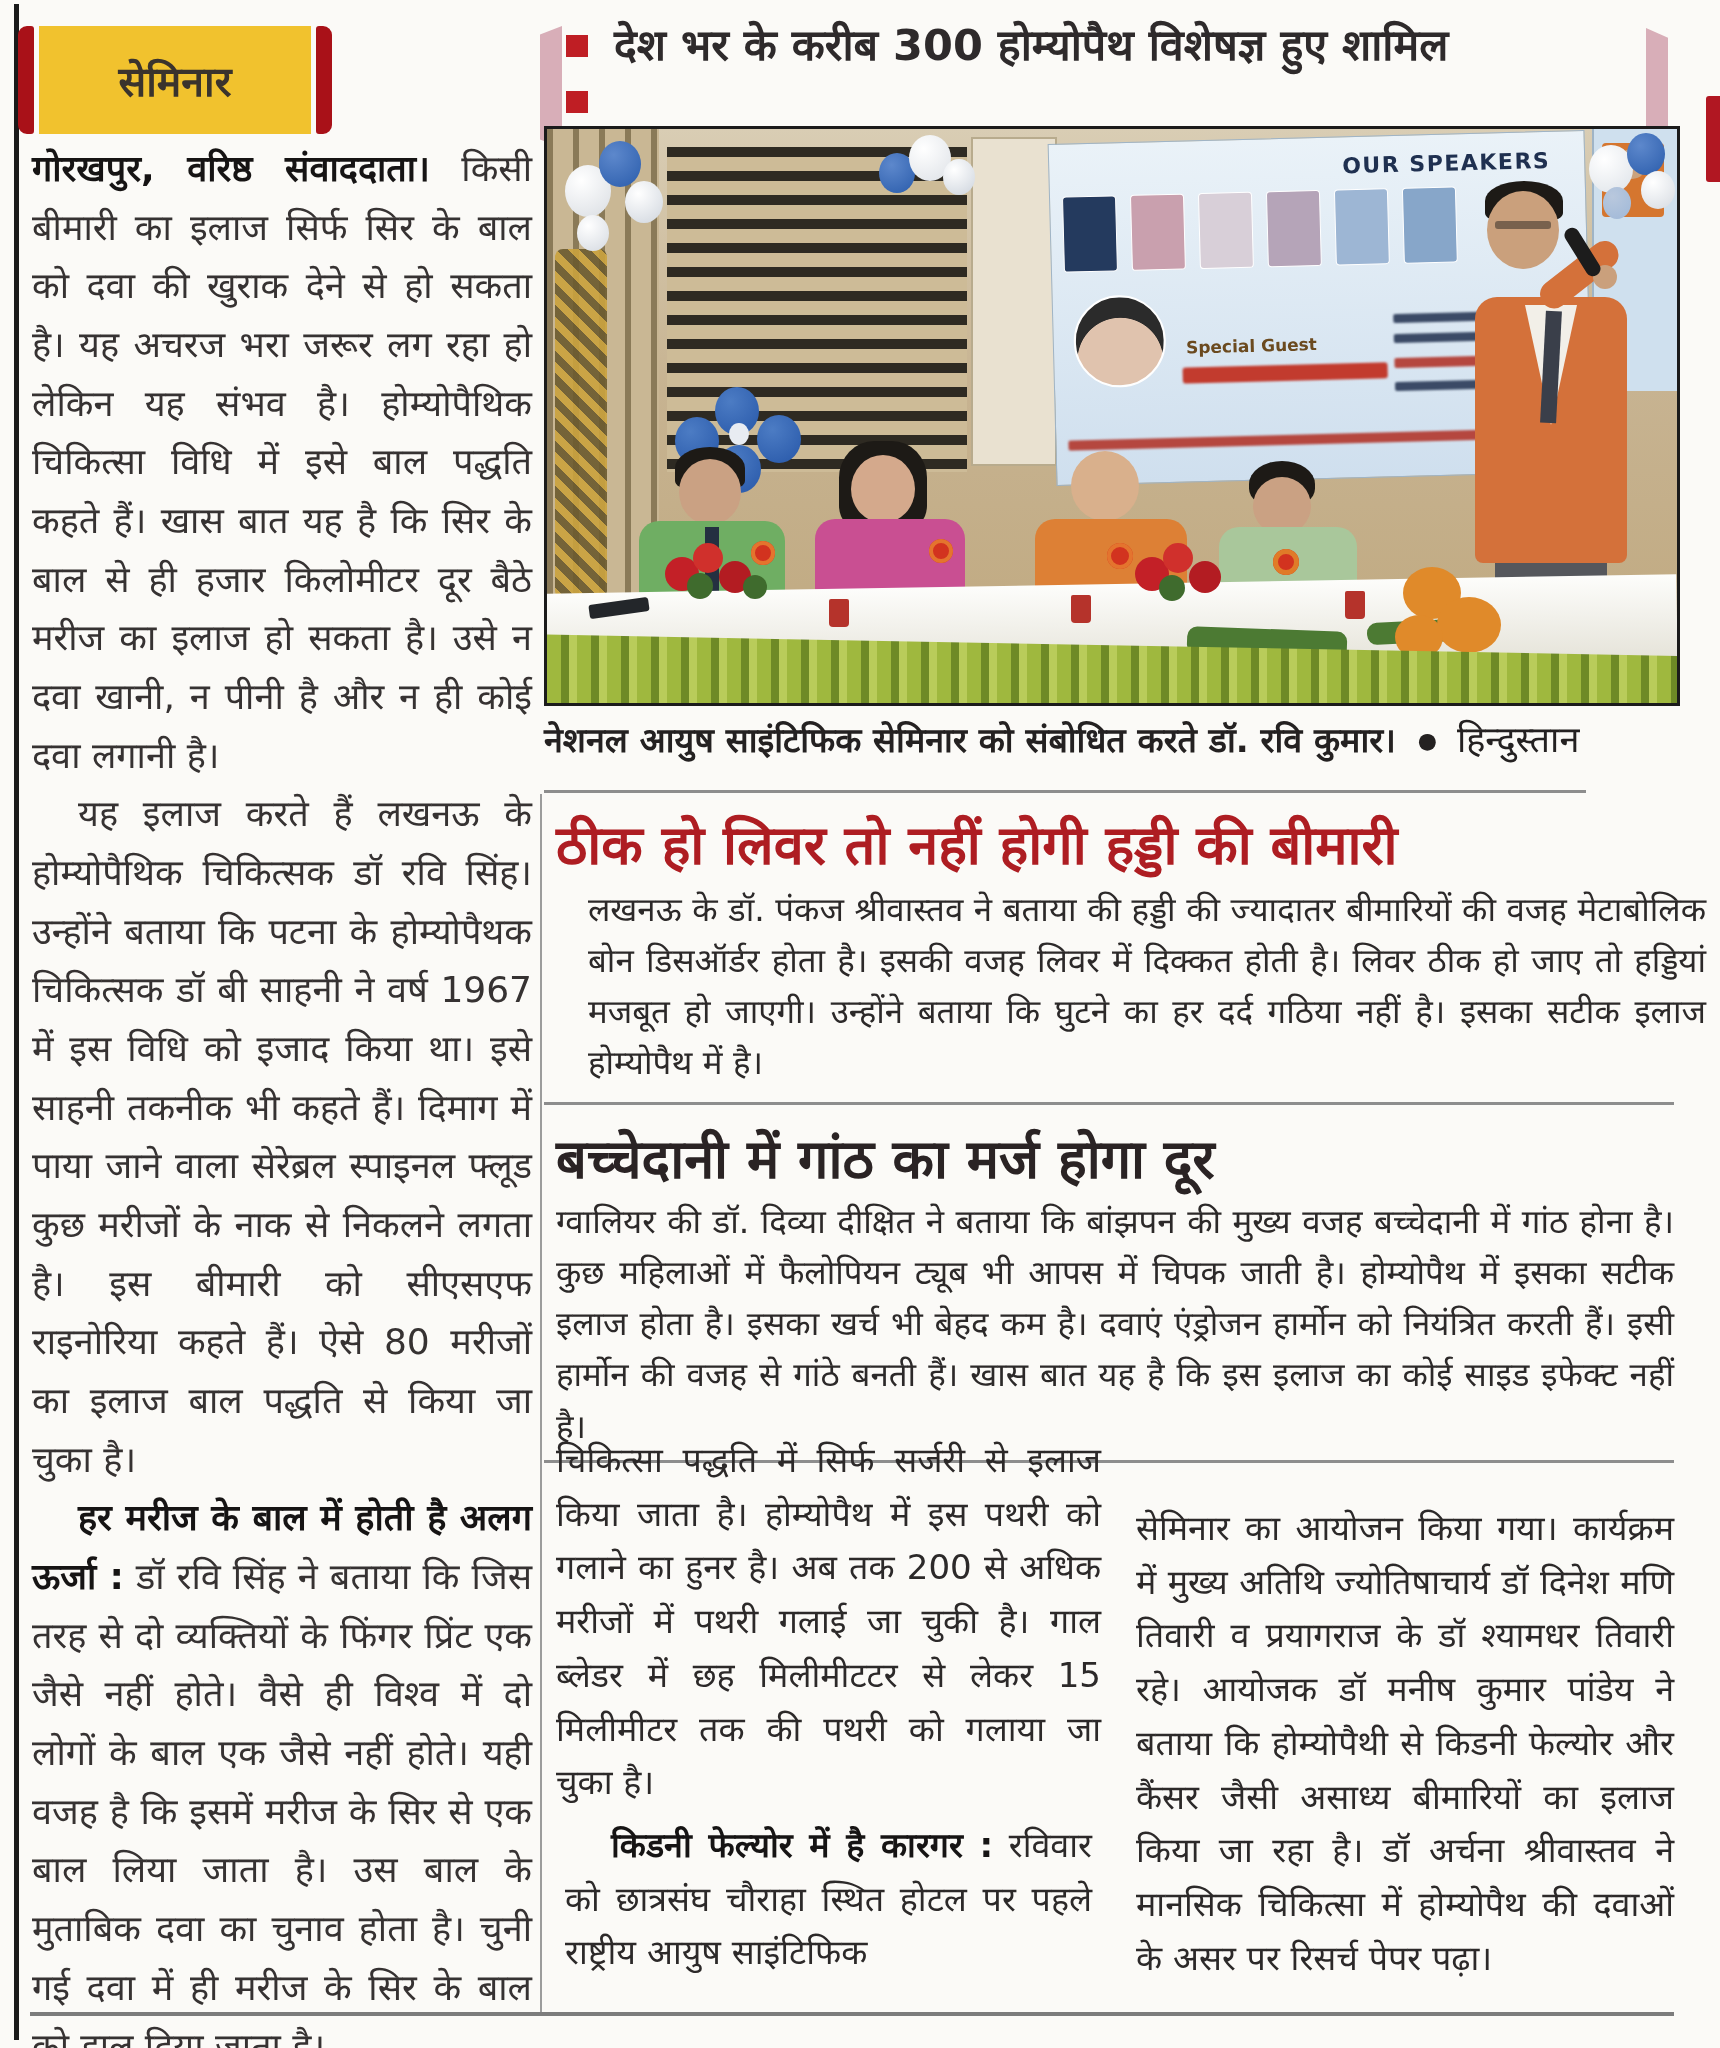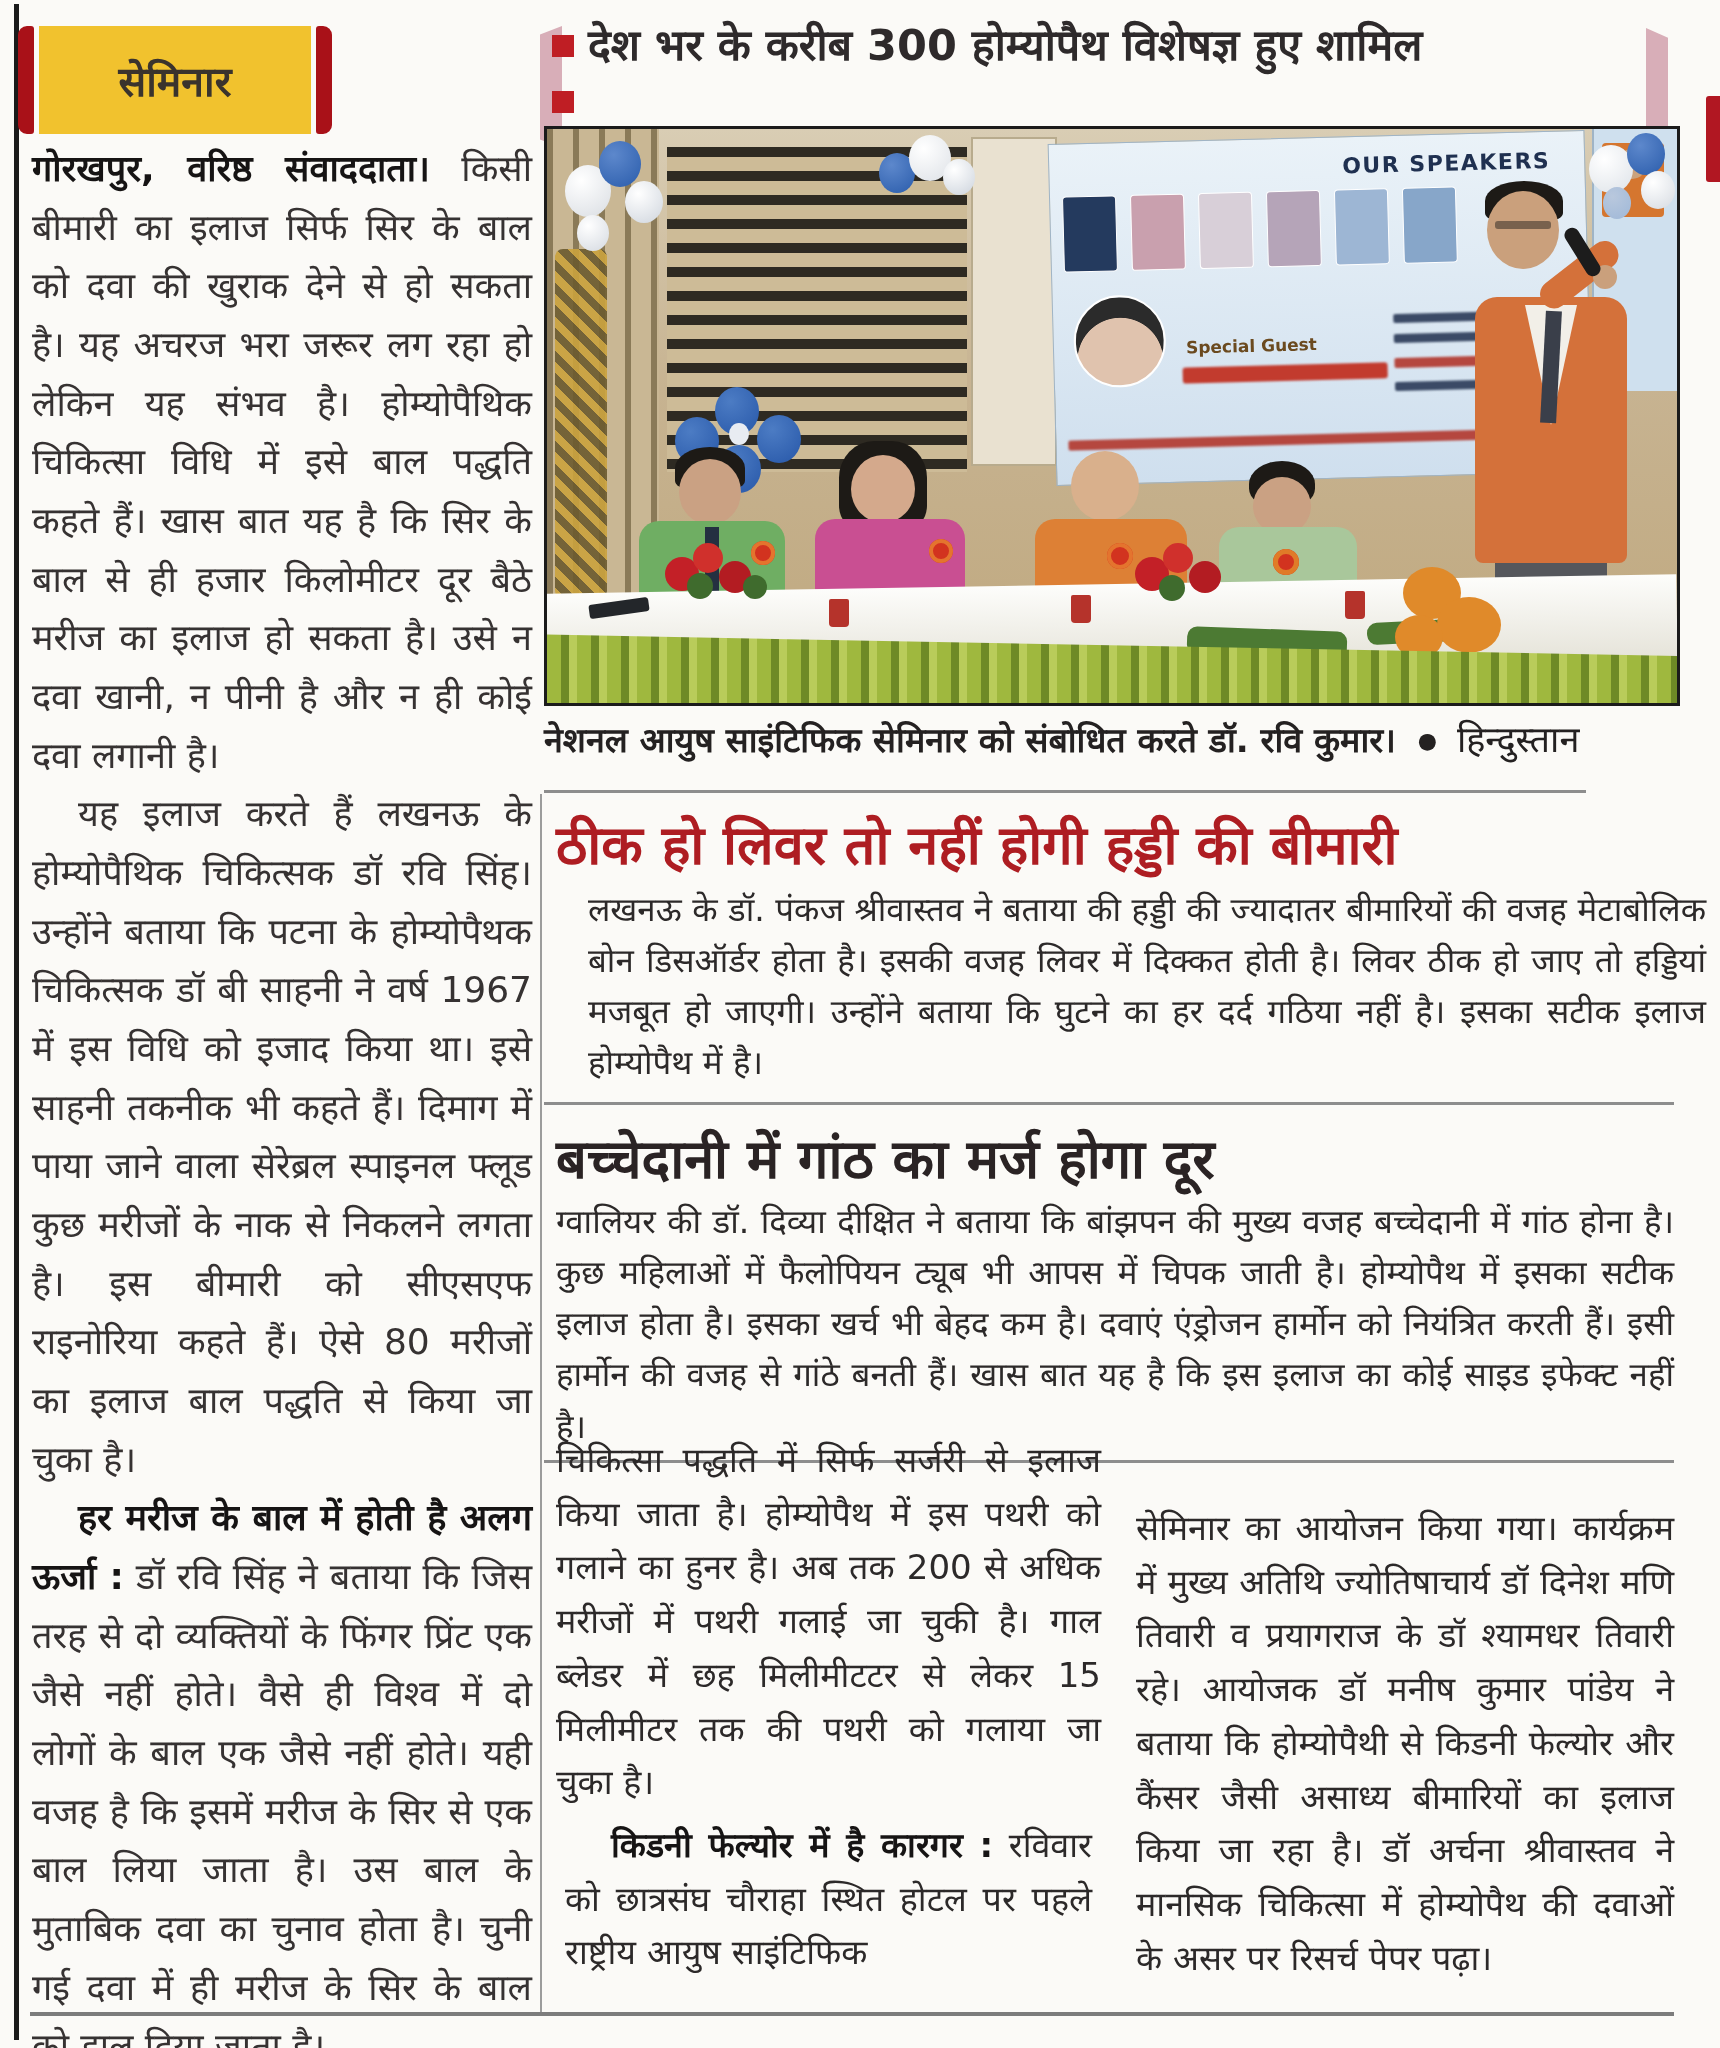--- a/index.html
+++ b/index.html
@@ -23,21 +23,21 @@
   .kicker-bar.r{right:0;border-radius:3px 9px 9px 3px;}
   .kicker-box{position:absolute;left:21px;top:0;width:272px;height:108px;background:#f1c22e;
     display:flex;align-items:center;justify-content:center;}
   .kicker-text{font-size:41px;font-weight:700;color:#3a332d;}
 
   
   .pink-bracket{width:22px;height:122px;background:#d8aeb8;}
   .pink-bracket.l{left:540px;top:26px;clip-path:polygon(0 7%,100% 0,100% 100%,0 93%);}
   .pink-bracket.r{left:1646px;top:28px;clip-path:polygon(0 0,100% 8%,100% 92%,0 100%);}
   .red-edge{left:1706px;top:96px;width:14px;height:86px;background:#b11722;border-radius:3px 0 0 3px;}
-  .headline-row{left:552px;width:1070px;display:flex;gap:14px;align-items:flex-start;}
+  .headline-row{left:566px;width:1070px;display:flex;gap:26px;align-items:flex-start;}
   .hl-bullet{width:22px;height:22px;background:#bf1e24;margin-top:13px;flex:0 0 auto;}
   .hl-text{font-size:43px;font-weight:700;color:#2e2a2b;line-height:1.1;white-space:nowrap;}
 
   
   .photo{left:544px;top:126px;width:1130px;height:574px;border:3px solid #1b1b1b;
     background:linear-gradient(180deg,#d9cdb4 0%,#c7b391 45%,#bfa87e 100%);overflow:hidden;}
   .slats-left{position:absolute;left:0;top:0;width:112px;height:480px;
     background:repeating-linear-gradient(90deg,#8a7a58 0 6px,#c9b794 6px 26px);}
   .gold-pillar{position:absolute;left:8px;top:120px;width:52px;height:350px;border-radius:8px;
     background:repeating-linear-gradient(45deg,#caa23d 0 8px,#6b5a2e 8px 16px);opacity:.9;}

